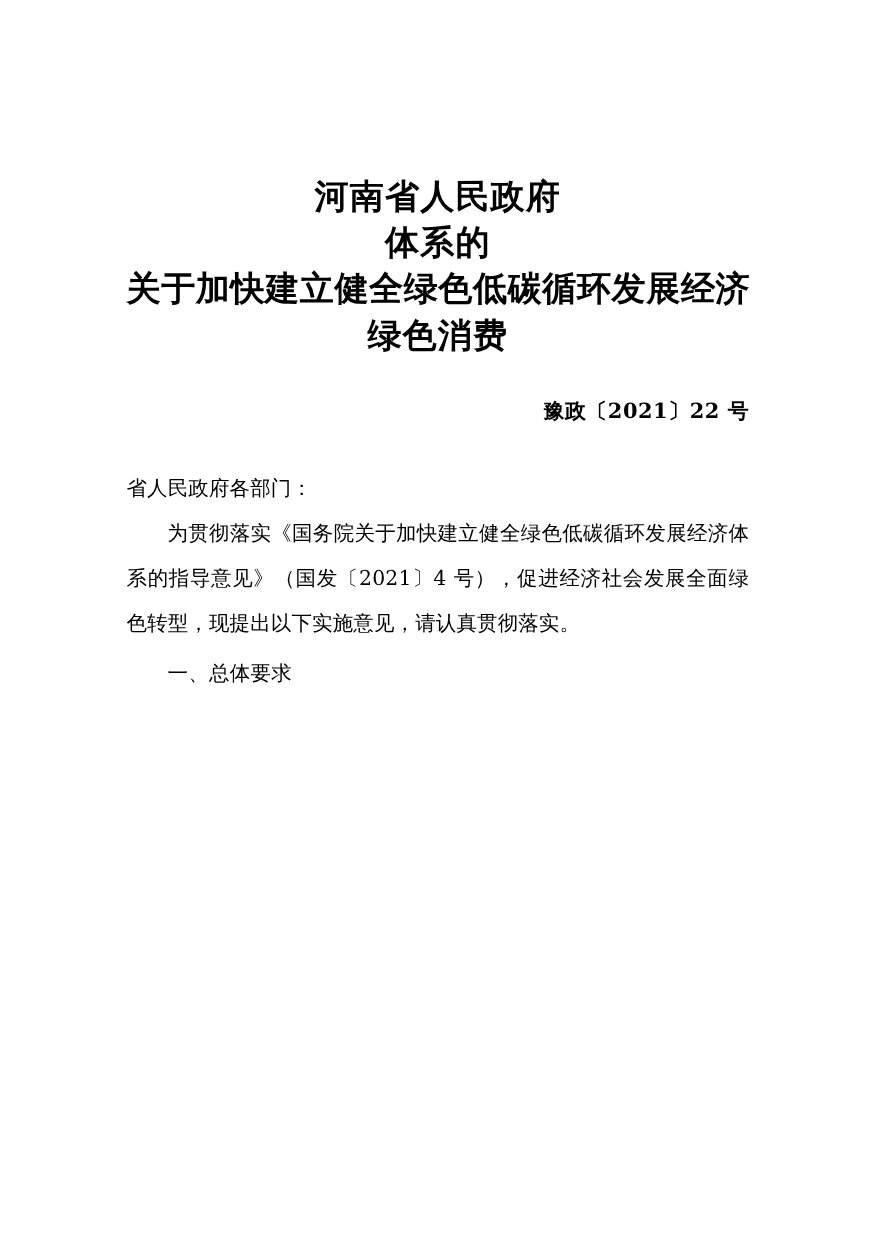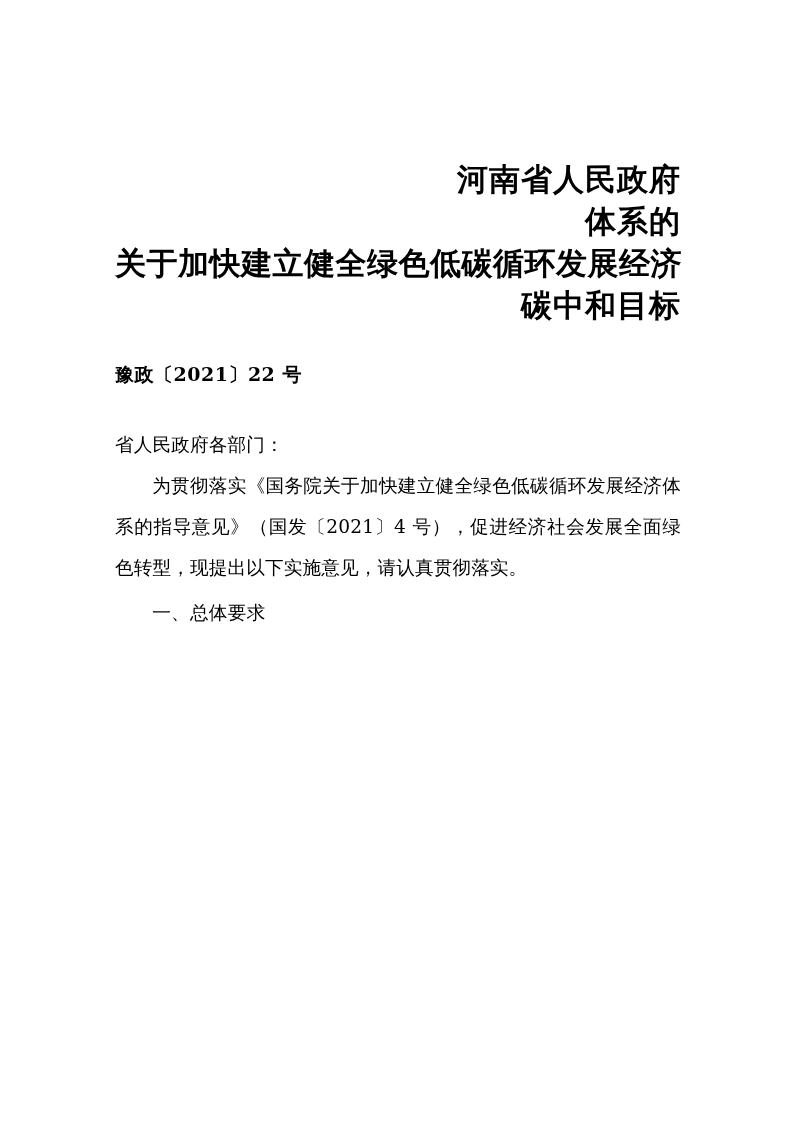--- a/index.html
+++ b/index.html
@@ -27,39 +27,39 @@
     position: absolute;
     left: 115px;
     top: 0;
     width: 566px;
   }
 
   
   .doc-title {
     margin: 0;
     padding-top: 158px;
-    text-align: right;
+    text-align: center;
     font-weight: bold;
     font-size: 31px;
     line-height: 42px;
     letter-spacing: 1px;
   }
   .doc-title .tline {
     display: block;
     white-space: nowrap;
   }
   .doc-title .tline-wide {
     letter-spacing: 0.5px;
   }
 
   
   .doc-number {
     margin: 0;
     padding-top: 34px;
-    text-align: left;
+    text-align: right;
     font-weight: bold;
     font-size: 19px;
     line-height: 28px;
     letter-spacing: 0.5px;
   }
 
   
   .body-block {
     padding-top: 36px;
   }
@@ -90,21 +90,21 @@
 </head>
 <body>
 
 <div class="page">
   <div class="content">
 
     <h1 class="doc-title">
       <span class="tline">河南省人民政府</span>
       <span class="tline">体系的</span>
       <span class="tline tline-wide">关于加快建立健全绿色低碳循环发展经济</span>
-      <span class="tline">碳中和目标</span>
+      <span class="tline">绿色消费</span>
     </h1>
 
     <p class="doc-number">豫政〔2021〕22 号</p>
 
     <div class="body-block">
 
       <p class="para">省人民政府各部门：</p>
 
       <p class="para indent">为贯彻落实《国务院关于加快建立健全绿色低碳循环发展经济体系的指导意见》（国发〔2021〕4 号），促进经济社会发展全面绿色转型，现提出以下实施意见，请认真贯彻落实。</p>
 

